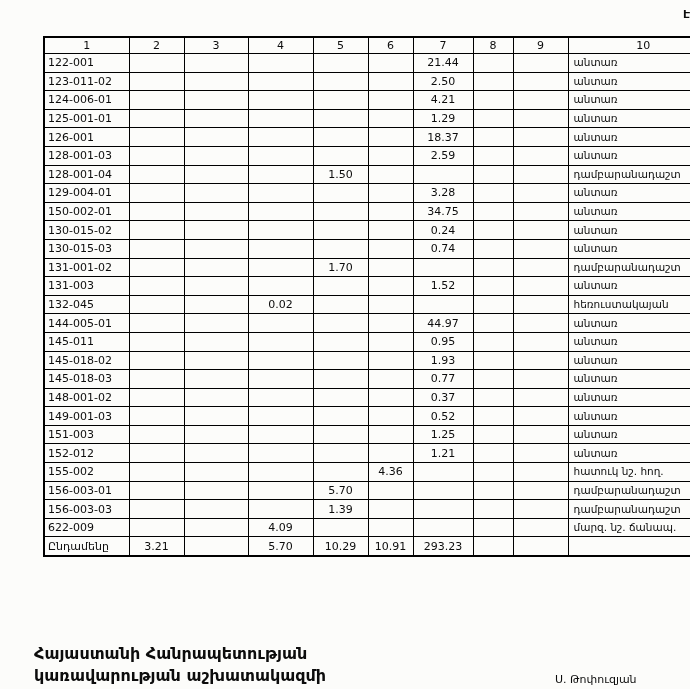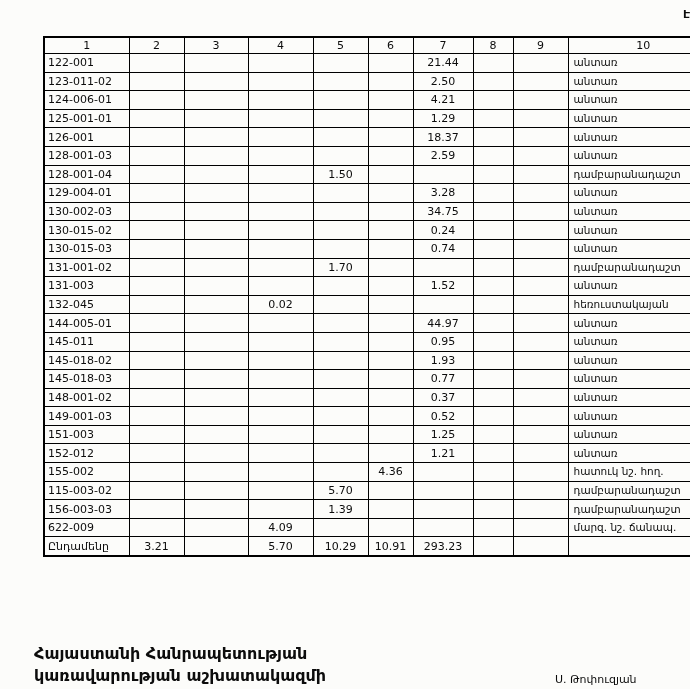--- a/index.html
+++ b/index.html
@@ -171,21 +171,21 @@
           <td class="num"></td>
           <td class="num"></td>
           <td class="num"></td>
           <td class="num"></td>
           <td class="num">3.28</td>
           <td class="num"></td>
           <td class="num"></td>
           <td class="c10">անտառ</td>
         </tr>
         <tr>
-          <td class="c1">130-002-03</td>
+          <td class="c1">150-002-01</td>
           <td class="num"></td>
           <td class="num"></td>
           <td class="num"></td>
           <td class="num"></td>
           <td class="num"></td>
           <td class="num">34.75</td>
           <td class="num"></td>
           <td class="num"></td>
           <td class="c10">անտառ</td>
         </tr>
@@ -351,21 +351,21 @@
           <td class="num"></td>
           <td class="num"></td>
           <td class="num"></td>
           <td class="num">4.36</td>
           <td class="num"></td>
           <td class="num"></td>
           <td class="num"></td>
           <td class="c10">հատուկ նշ. հող.</td>
         </tr>
         <tr>
-          <td class="c1">115-003-02</td>
+          <td class="c1">156-003-01</td>
           <td class="num"></td>
           <td class="num"></td>
           <td class="num"></td>
           <td class="num">5.70</td>
           <td class="num"></td>
           <td class="num"></td>
           <td class="num"></td>
           <td class="num"></td>
           <td class="c10">դամբարանադաշտ</td>
         </tr>

